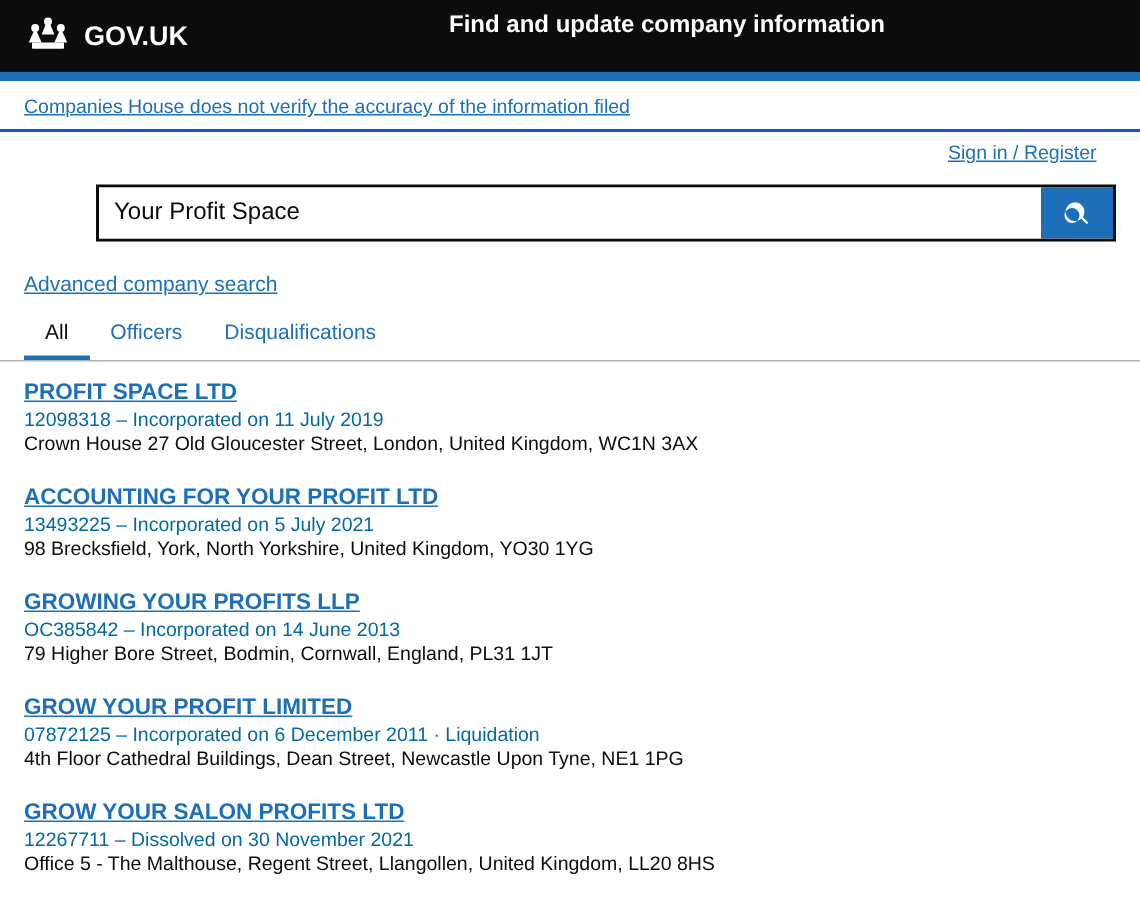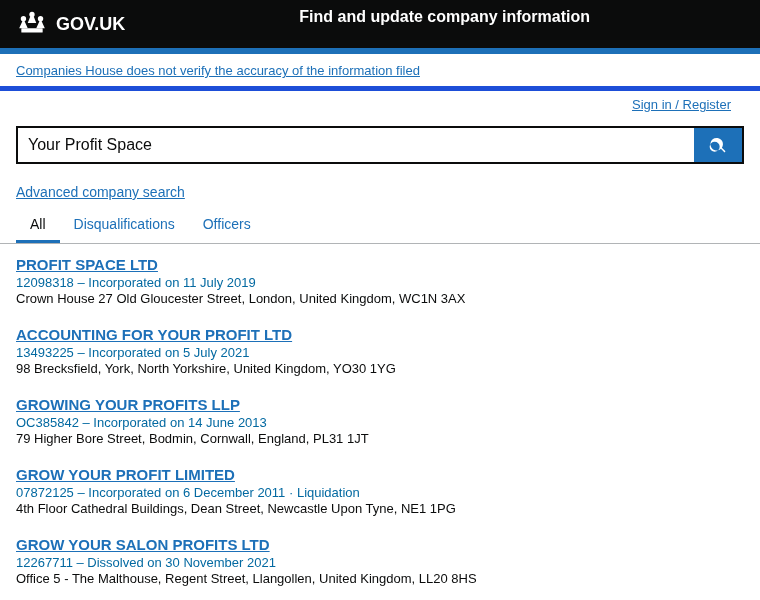--- a/index.html
+++ b/index.html
@@ -34,21 +34,21 @@
 
     
     .blue-strip {
       background: #1d70b8;
       height: 6px;
     }
 
     
     .disclaimer {
       padding: 8px 16px;
-      border-bottom: 5px solid #1d4ed8;
+      border-bottom: 2px solid #1d4ed8;
     }
     .disclaimer a {
       color: #1d70b8;
       text-decoration: underline;
       font-size: 13px;
     }
 
     
     .signin-bar {
       display: flex;
@@ -57,20 +57,21 @@
     }
     .signin-bar a {
       color: #1d70b8;
       text-decoration: underline;
       font-size: 13px;
     }
 
     
     .search-container {
       padding: 8px 16px 16px 16px;
+      margin-left: 48px;
     }
     .search-box {
       display: flex;
       border: 2px solid #0b0c0c;
       width: 100%;
     }
     .search-input {
       flex: 1;
       padding: 8px 10px;
       font-size: 16px;
@@ -196,22 +197,22 @@
   </div>
 </div>
 
 <div class="advanced-search">
   <a href="#">Advanced company search</a>
 </div>
 
 <div class="tabs-container">
   <div class="tabs">
     <a class="tab active" href="#">All</a>
+    <a class="tab" href="#">Officers</a>
     <a class="tab" href="#">Disqualifications</a>
-    <a class="tab" href="#">Officers</a>
   </div>
 </div>
 
 <div class="results" id="results-container">
 <div class="result-item"><a class="result-name" href="#">PROFIT SPACE LTD</a><div class="result-meta">12098318 – Incorporated on 11 July 2019</div><div class="result-address">Crown House 27 Old Gloucester Street, London, United Kingdom, WC1N 3AX</div></div>
     <div class="result-item"><a class="result-name" href="#">ACCOUNTING FOR YOUR PROFIT LTD</a><div class="result-meta">13493225 – Incorporated on 5 July 2021</div><div class="result-address">98 Brecksfield, York, North Yorkshire, United Kingdom, YO30 1YG</div></div>
     <div class="result-item"><a class="result-name" href="#">GROWING YOUR PROFITS LLP</a><div class="result-meta">OC385842 – Incorporated on 14 June 2013</div><div class="result-address">79 Higher Bore Street, Bodmin, Cornwall, England, PL31 1JT</div></div>
     <div class="result-item"><a class="result-name" href="#">GROW YOUR PROFIT LIMITED</a><div class="result-meta">07872125 – Incorporated on 6 December 2011 · Liquidation</div><div class="result-address">4th Floor Cathedral Buildings, Dean Street, Newcastle Upon Tyne, NE1 1PG</div></div>
     <div class="result-item"><a class="result-name" href="#">GROW YOUR SALON PROFITS LTD</a><div class="result-meta">12267711 – Dissolved on 30 November 2021</div><div class="result-address">Office 5 - The Malthouse, Regent Street, Llangollen, United Kingdom, LL20 8HS</div></div>
   </div>

